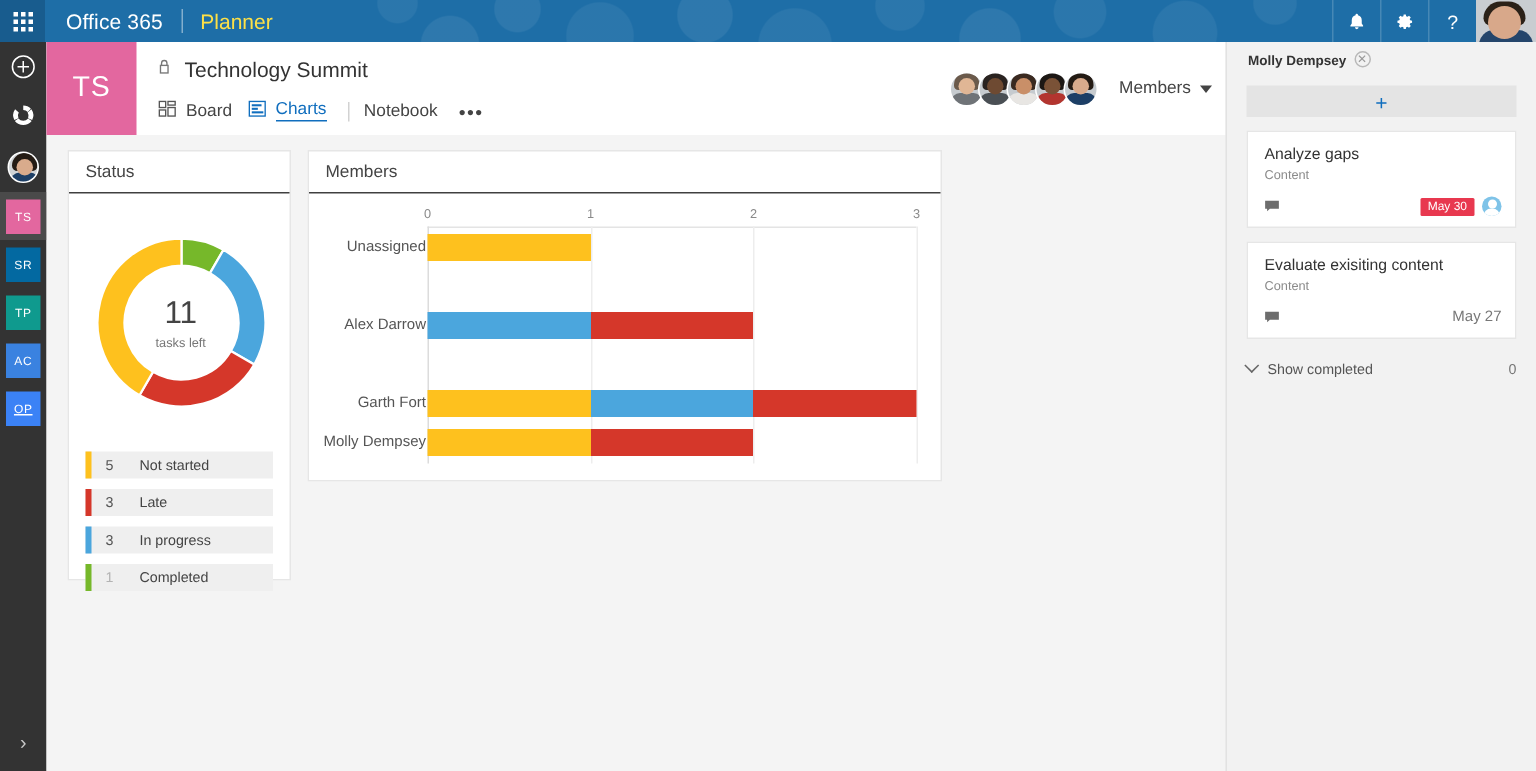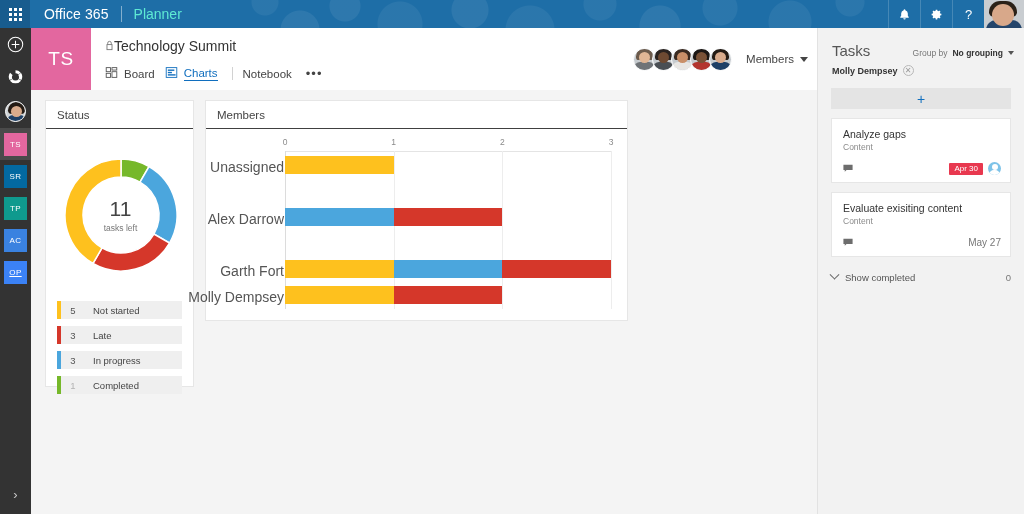--- a/index.html
+++ b/index.html
@@ -46,21 +46,21 @@
   .waffle-grid i { display: block; width: 3px; height: 3px; background: #fff; }
   .suite-title {
     color: #fff; font-size: 14px; margin-left: 14px;
     position: relative; z-index: 2; letter-spacing: .1px;
   }
   .suite-sep {
     width: 1px; height: 16px; background: rgba(255,255,255,.45);
     margin: 0 12px; position: relative; z-index: 2;
   }
   .app-title {
-    color: #5eead4; font-size: 14px; position: relative; z-index: 2;
+    color: #fde047; font-size: 14px; position: relative; z-index: 2;
   }
   .suite-right {
     margin-left: auto; display: flex; align-items: stretch;
     height: 28px; position: relative; z-index: 2;
   }
   .suite-icon {
     width: 32px; height: 28px; display: flex; align-items: center;
     justify-content: center; color: #fff; font-size: 13px;
     border-left: 1px solid rgba(255,255,255,.18);
   }
@@ -133,21 +133,21 @@
     position: absolute; left: 31px; top: 28px; width: 993px; height: 62px;
     background: #fff;
   }
   .plan-tile {
     position: absolute; left: 0; top: 0; width: 60px; height: 62px;
     background: #e3679f; color: #fff;
     display: flex; align-items: center; justify-content: center;
     font-size: 19px; letter-spacing: .5px;
   }
   .plan-info { position: absolute; left: 74px; top: 9px; }
-  .plan-name-row { display: flex; align-items: center; }
+  .plan-name-row { display: flex; align-items: center; gap: 9px; }
   .lock-icon { color: #6a6a6a; }
   .plan-name { font-size: 14px; color: #333; }
   .plan-tabs {
     position: absolute; left: 74px; top: 36px;
     display: flex; align-items: center; gap: 0;
   }
   .tab {
     display: flex; align-items: center; gap: 6px;
     font-size: 11.5px; color: #444; padding: 2px 10px 2px 0;
   }
@@ -241,21 +241,21 @@
   .gridline.axis0 { background: #dcdcdc; }
   .axis-top-line {
     position: absolute; top: 22px; left: 79px; width: 326px; height: 1px;
     background: #e4e4e4;
   }
   .bar-row {
     position: absolute; height: 18px; left: 0; width: 423px;
   }
   .bar-name {
     position: absolute; right: 345px; top: 3px; width: 120px;
-    text-align: right; font-size: 14px; color: #555; white-space: nowrap;
+    text-align: right; font-size: 10px; color: #555; white-space: nowrap;
   }
   .bar-track { position: absolute; left: 79px; top: 0; height: 18px; }
   .bar-seg { position: absolute; top: 0; height: 18px; }
 
   
   .tasks-panel {
     position: absolute; left: 817px; top: 28px; width: 207px; height: 486px;
     background: #f2f2f2; border-left: 1px solid #e2e2e2;
   }
   .tasks-head {
@@ -570,45 +570,37 @@
               <div class="bar-seg" style="left: 0px; width: 108.7px; background: rgb(254, 193, 30);"></div>
               <div class="bar-seg" style="left: 108.7px; width: 108.7px; background: rgb(213, 55, 42);"></div>
             </div>
           </div>
         </div>
     </div>
 
   </div>
 
   <div class="tasks-panel">
-    <div class="tasks-head">
-      <div class="tasks-title">Tasks</div>
-      <div class="tasks-groupby">
-        <span>Group by</span>
-        <span class="groupby-val">No grouping</span>
-        <span class="caret-sm"></span>
-      </div>
-    </div>
     <div class="filter-chip">
       <span>Molly Dempsey</span>
       <span class="chip-x">✕</span>
     </div>
     <div class="add-bar">+</div>
     <div id="task-cards">
         <div class="task-card">
           <div class="task-title">Analyze gaps</div>
           <div class="task-bucket">Content</div>
           <div class="task-foot">
             <span class="comment-icon">
               <svg width="10" height="9" viewBox="0 0 12 10">
                 <path fill="#6d6d6d" d="M0.5 0.5h11v6.4H4.3L2.1 9V6.9H0.5z"></path>
               </svg>
             </span>
             <div class="task-right">
-              <span class="due-badge">Apr 30</span>
+              <span class="due-badge">May 30</span>
               <span class="task-av">
                 <span class="body"></span>
                 <span class="face"></span>
               </span>
             </div>
           </div>
         </div>
         <div class="task-card">
           <div class="task-title">Evaluate exisiting content</div>
           <div class="task-bucket">Content</div>

